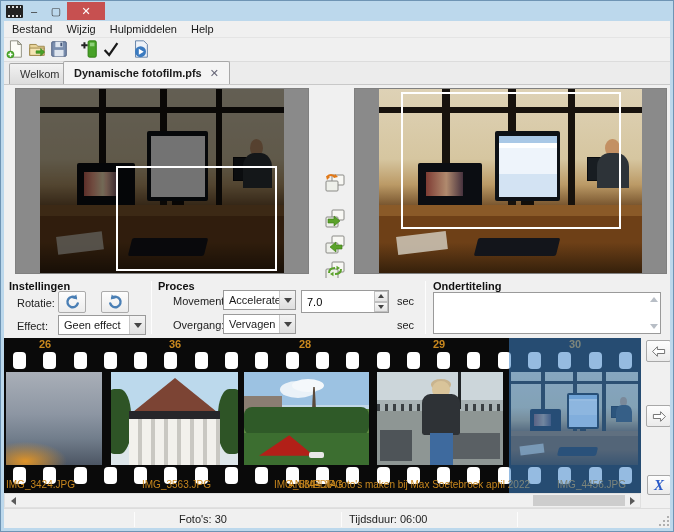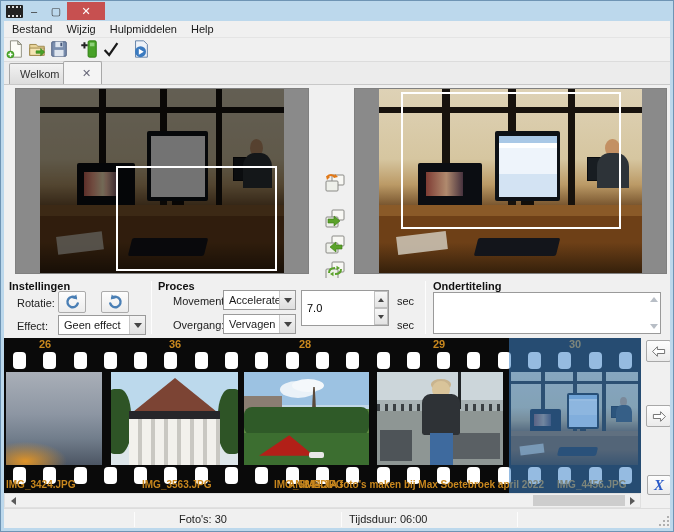--- a/index.html
+++ b/index.html
@@ -71,40 +71,40 @@
   
   .settings-row { position:absolute; left:0; top:277px; width:100%; height:60px; background:#f0f0f0; }
   .sec-head { position:absolute; font-weight:bold; color:#111; }
   .lab { position:absolute; color:#222; }
   .vsep { position:absolute; top:3px; bottom:4px; width:1px; background:#d8d8d8; border-right:1px solid #fdfdfd; }
   .mini-btn { position:absolute; width:28px; height:22px; background:linear-gradient(180deg,#fdfdfd,#ececec); border:1px solid #ababab; border-radius:2px; display:flex; align-items:center; justify-content:center; }
   .dropdown { position:absolute; height:20px; background:#fff; border:1px solid #9a9a9a; display:flex; align-items:center; }
   .dd-text { flex:1; padding-left:5px; white-space:nowrap; overflow:hidden; }
   .dd-btn { width:16px; height:100%; background:linear-gradient(180deg,#f4f4f4,#dfdfdf); border-left:1px solid #c8c8c8; display:flex; align-items:center; justify-content:center; }
   .tri-down { width:0; height:0; border-left:4px solid transparent; border-right:4px solid transparent; border-top:5px solid #444; }
-  .spin-field { position:absolute; height:36px; width:88px; }
+  .spin-field { position:absolute; height:23px; width:88px; }
   .spin-field input { position:absolute; inset:0; border:1px solid #9a9a9a; padding-left:5px; padding-right:16px; font:inherit; background:#fff; }
   .spin-btns { position:absolute; right:1px; top:1px; bottom:1px; width:14px; display:flex; flex-direction:column; }
   .spin-up,.spin-down { flex:1; background:linear-gradient(180deg,#f7f7f7,#e3e3e3); border:1px solid #c0c0c0; display:flex; align-items:center; justify-content:center; }
   .spin-up::after { content:""; border-left:3px solid transparent; border-right:3px solid transparent; border-bottom:4px solid #444; }
   .spin-down::after { content:""; border-left:3px solid transparent; border-right:3px solid transparent; border-top:4px solid #444; }
   .subtitle-box { position:absolute; left:432px; top:291px; width:228px; height:42px; background:#fff; border:1px solid #9a9a9a; }
   .subtitle-box textarea { position:absolute; inset:0; border:none; resize:none; font:inherit; padding:3px; outline:none; }
   .sb-arrow { position:absolute; right:2px; width:0; height:0; border-left:4px solid transparent; border-right:4px solid transparent; }
   .sb-arrow.up { top:4px; border-bottom:5px solid #b8bec6; }
   .sb-arrow.down { bottom:4px; border-top:5px solid #b8bec6; }
 
   
   .filmstrip { position:absolute; left:3px; top:337px; width:637px; height:155px; background:#0a0a0a; overflow:hidden; }
   .frame-num { position:absolute; top:0px; color:#c8871e; font-size:11px; font-weight:bold; z-index:3; }
   .sprockets { position:absolute; left:0; width:100%; height:18px; display:flex; justify-content:space-between; padding:0 9px; z-index:2; }
   .sp-top { top:14px; } .sp-bot { top:129px; }
   .hole { width:13px; height:17px; background:#fff; border-radius:4px; }
   .thumb { position:absolute; top:34px; height:93px; overflow:hidden; background:#222; z-index:1; }
-  .file-name { position:absolute; top:141px; color:#c8871e; font-size:10px; white-space:nowrap; z-index:4;font-weight:bold; }
+  .file-name { position:absolute; top:141px; color:#c8871e; font-size:10px; white-space:nowrap; z-index:4; }
   .sel-overlay { position:absolute; left:505px; top:0; width:132px; height:155px; background:rgba(62,132,200,0.55); z-index:5; }
 
   
   .th-sunset { background:
       radial-gradient(ellipse 62% 30% at 20% 96%, #e09428 0%, rgba(224,148,40,0) 70%),
       linear-gradient(180deg,#a9afb8 0%,#8d96a3 45%,#717d8b 72%,#4c5664 100%); }
   .th-gazebo { background:linear-gradient(180deg,#bcd9ec 0 58%, #dde6ea 58% 100%); }
   .g-tree { position:absolute; top:18%; width:22%; height:70%; background:#2e5426; border-radius:40%; }
   .g-tree.l { left:-6%; } .g-tree.r { right:-6%; }
   .g-roof { position:absolute; left:50%; top:6%; transform:translateX(-50%); width:0; height:0; border-left:42px solid transparent; border-right:42px solid transparent; border-bottom:34px solid #7c4434; }
@@ -215,20 +215,21 @@
             <path d="M8.6 10.8 l5.4 3.2 -5.4 3.2 z" fill="#fff"></path>
           </svg></span>
     </div>
   </div>
 
   <div class="tabbar">
     <div class="tab tab-inactive">
       <span>Welkom</span>
     </div>
     <div class="tab tab-active">
+      <span>Dynamische fotofilm.pfs</span>
       <span class="tab-close">✕</span>
     </div>
   </div>
 
   <div class="editor">
 
     <div class="panel panel-left">
       <div class="photo dark">
         <div class="office-scene">
           <div class="osc-beams"></div>

